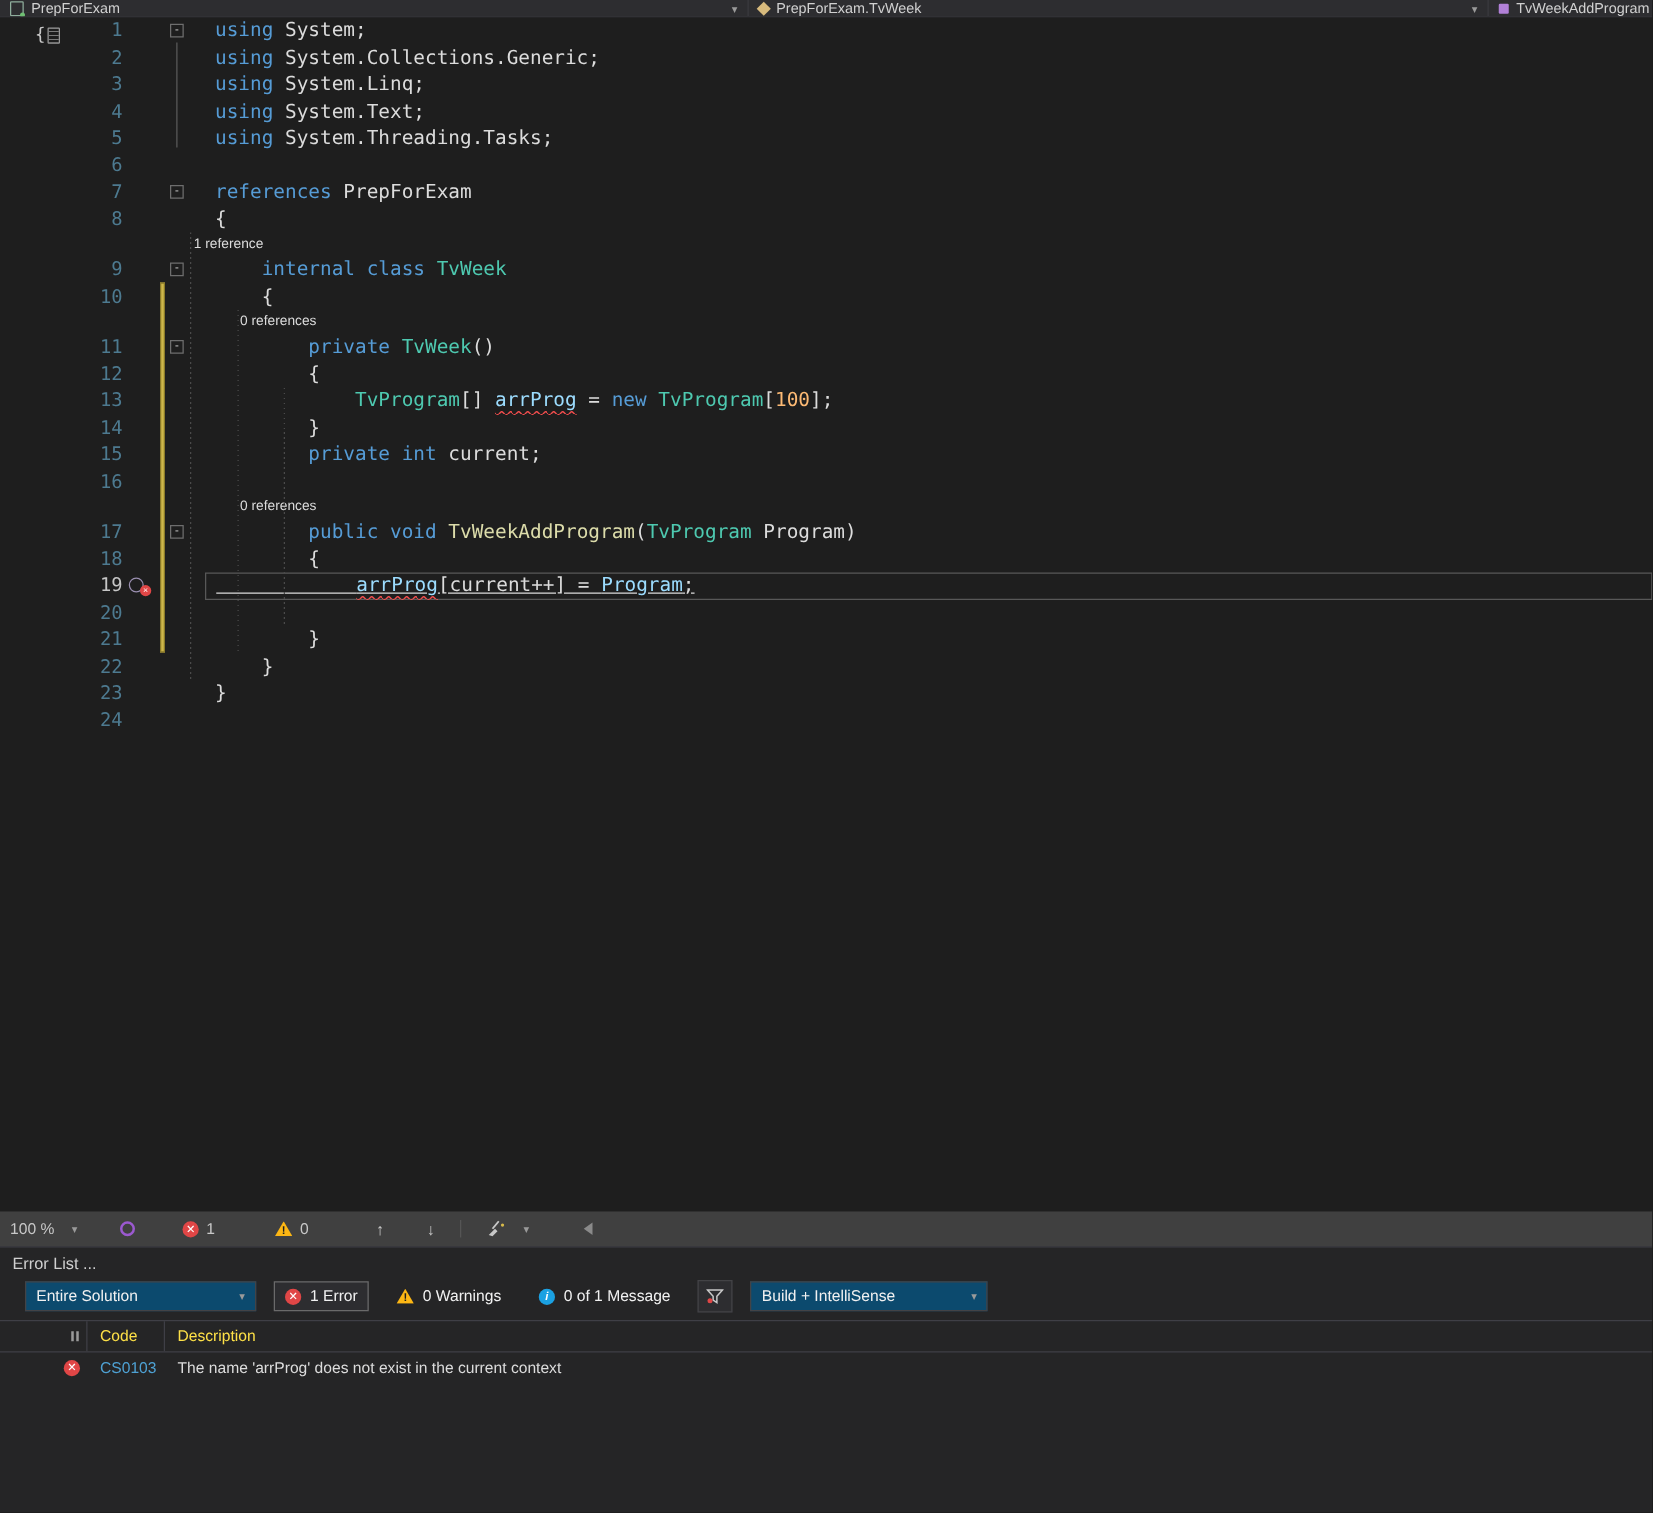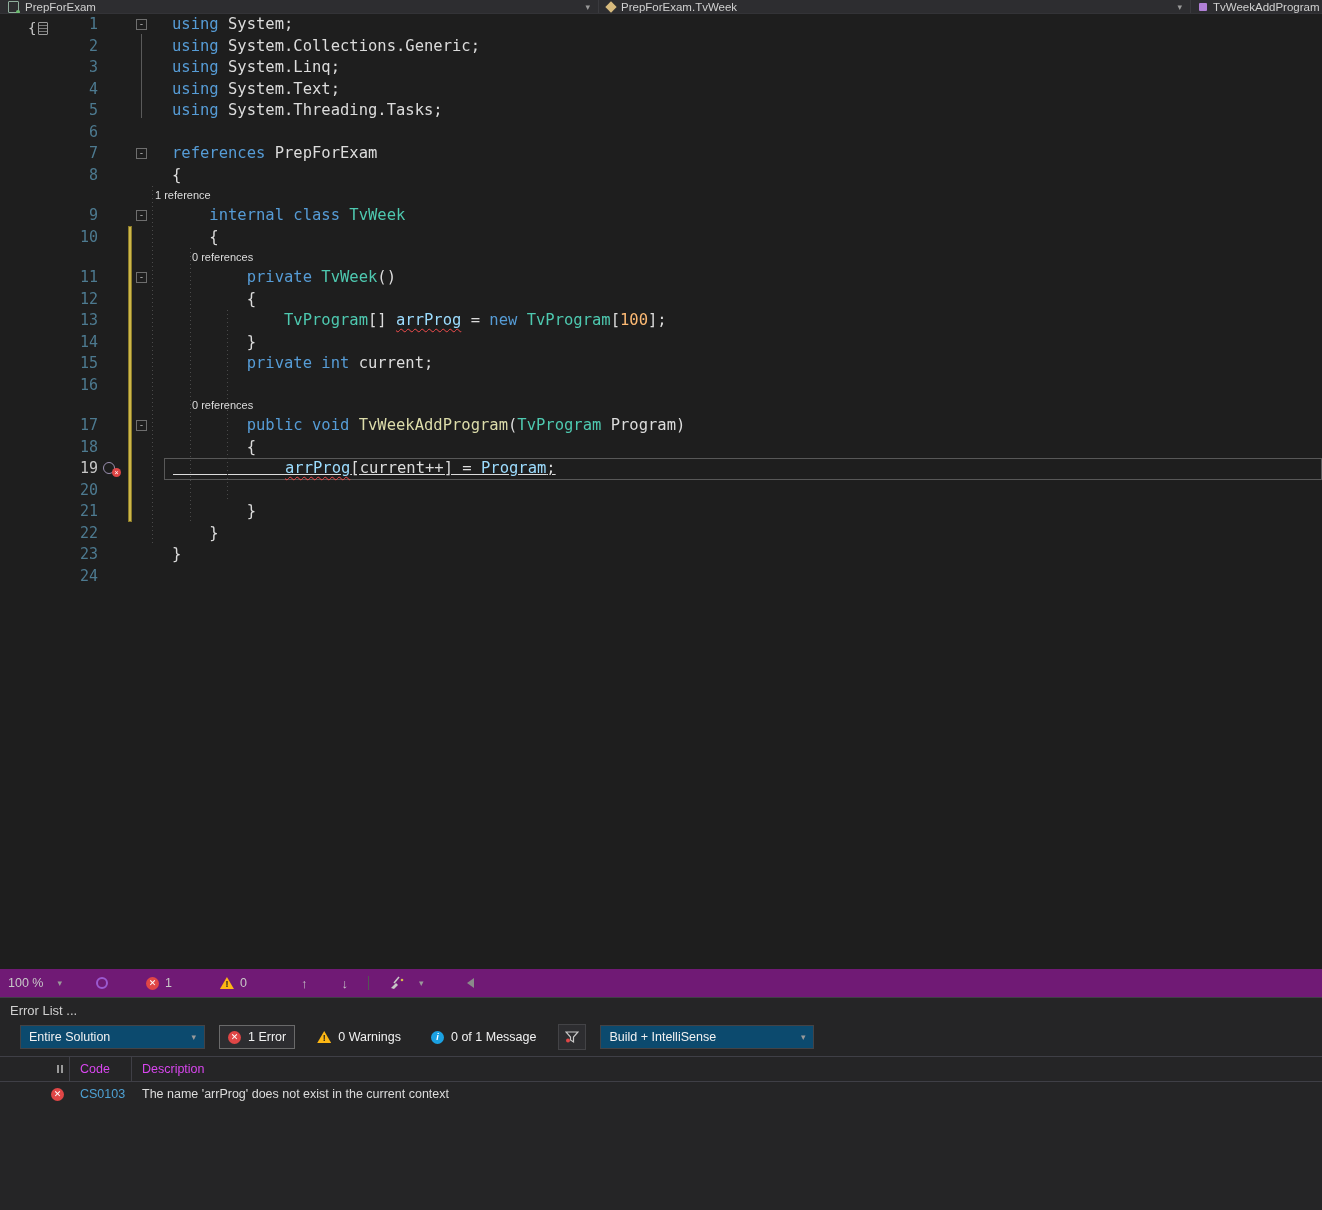--- a/index.html
+++ b/index.html
@@ -48,48 +48,48 @@
   .braces-doc{position:absolute;left:28px;top:6px;display:flex;align-items:center;gap:2px;color:#c8c8c8;}
   .braces-doc .b{font-size:14px;font-family:"DejaVu Sans Mono",monospace;}
   .braces-doc .doc{width:8px;height:11px;border:1px solid #9a9a9a;border-radius:1px;
                    background:repeating-linear-gradient(180deg,transparent 0 2px,#7a7a7a 2px 3px);}
   .quick{position:absolute;left:103px;top:4px;width:18px;height:14px;}
   .quick .qc{position:absolute;left:0;top:0;width:10px;height:10px;border-radius:50%;border:1px solid #9a8fb0;}
   .quick .qe{position:absolute;right:0;bottom:-1px;width:9px;height:9px;border-radius:50%;background:#e04646;
              color:#fff;font-size:7px;line-height:9px;text-align:center;font-family:"Liberation Sans",sans-serif;}
 
   
-  .statusbar{height:28px;display:flex;align-items:center;font-size:12.5px;color:#c8c8c8;background:#701a75;padding-left:8px;gap:10px;}
+  .statusbar{height:28px;display:flex;align-items:center;font-size:12.5px;color:#c8c8c8;background:#404040;padding-left:8px;gap:10px;}
   .caret{color:#9a9a9a;font-size:9px;}
   .zoom{display:flex;align-items:center;gap:14px;cursor:default;}
   .ic-intellicode{width:12px;height:12px;border-radius:50%;border:2px solid #9b59d0;box-sizing:border-box;margin-left:24px;}
   .grp{display:flex;align-items:center;gap:6px;}
   .ic-err{width:13px;height:13px;border-radius:50%;background:#e04646;color:#fff;font-size:9px;line-height:13px;
           text-align:center;display:inline-block;font-family:"Liberation Sans",sans-serif;}
   .ic-warn{width:14px;height:12px;background:#fdb714;clip-path:polygon(50% 0,100% 100%,0 100%);color:#1e1e1e;
            font-size:9px;line-height:14px;text-align:center;display:inline-block;font-weight:bold;}
   .ic-info{width:13px;height:13px;border-radius:50%;background:#1ba1e2;color:#fff;font-size:9px;line-height:13px;
            text-align:center;display:inline-block;font-style:italic;font-weight:bold;}
   .arrow{color:#c8c8c8;font-size:13px;}
   .vsep{width:1px;height:14px;background:#555;margin:0 10px;}
   .tri-left{width:0;height:0;border-top:5px solid transparent;border-bottom:5px solid transparent;border-right:7px solid #8a8a8a;}
 
   
   .errorlist{height:214px;background:#252526;border-top:1px solid #3f3f46;box-sizing:border-box;}
   .el-title{padding:5px 10px 4px;font-size:13px;color:#d0d0d0;}
   .el-toolbar{display:flex;align-items:center;gap:14px;padding:2px 0 6px 20px;}
   .combo{display:flex;align-items:center;justify-content:space-between;background:#0c4a6e;border:1px solid #434346;
          height:24px;box-sizing:border-box;padding:0 8px;font-size:12.5px;color:#f1f1f1;width:185px;}
-  .combo.wide{width:214px;}
+  .combo.wide{width:190px;}
   .tglbtn{display:flex;align-items:center;gap:7px;background:transparent;border:none;color:#f1f1f1;
           font-size:12.5px;font-family:"Liberation Sans",sans-serif;height:24px;padding:0 8px;}
   .tglbtn.bordered{border:1px solid #6a6a6a;background:#2d2d30;}
   .iconbtn{width:28px;height:26px;background:#2d2d30;border:1px solid #434346;display:flex;align-items:center;justify-content:center;padding:0;}
   .el-header{display:flex;align-items:center;height:24px;border-top:1px solid #3f3f46;border-bottom:1px solid #3f3f46;
-             font-size:12.5px;color:#d946ef;}
+             font-size:12.5px;color:#fde047;}
   .col-sev{width:70px;box-sizing:border-box;display:flex;justify-content:flex-end;padding-right:6px;align-items:center;height:100%;}
   .el-header .col-sev,.el-header .col-code{border-right:1px solid #3f3f46;}
   .col-code{width:62px;box-sizing:border-box;padding-left:10px;height:100%;display:flex;align-items:center;}
   .col-desc{flex:1;padding-left:10px;height:100%;display:flex;align-items:center;}
   .el-row{display:flex;align-items:center;height:24px;font-size:12.5px;color:#dcdcdc;}
   .code-link{color:#4ea1d3;}
   .sev-hdr-ic{display:inline-flex;gap:2px;}
   .sev-hdr-ic i{width:2px;height:8px;background:#9a9a9a;}
 </style>
 </head>

